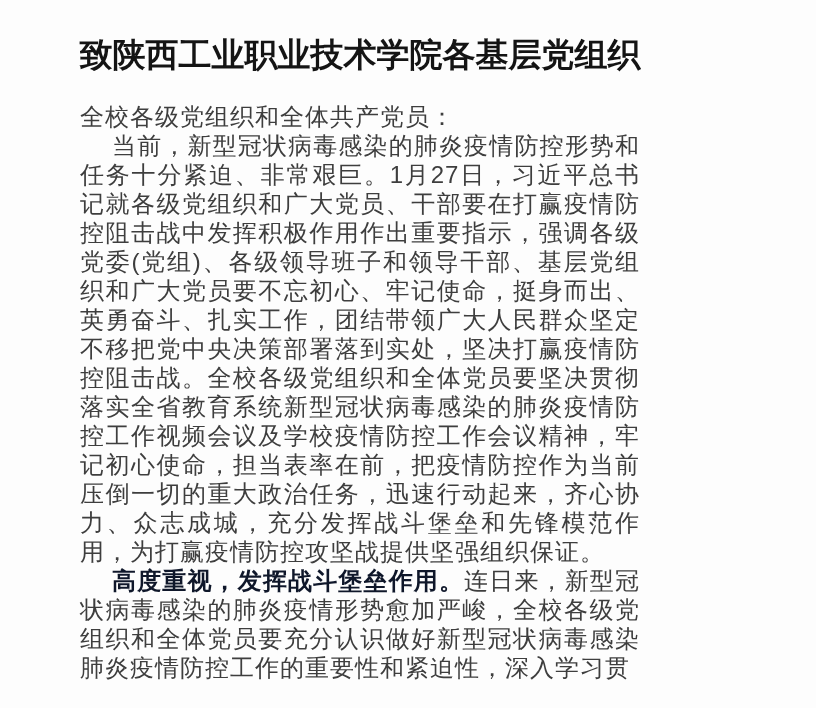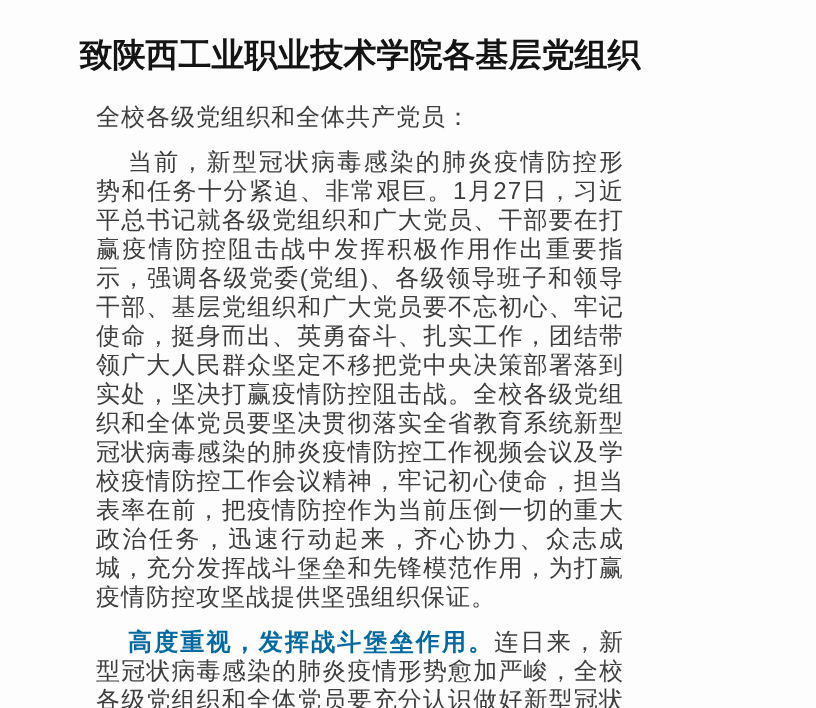--- a/index.html
+++ b/index.html
@@ -35,29 +35,29 @@
     width: 560px;
     margin: 29px auto 0 auto;
     font-size: 24px;
     line-height: 29px;
     letter-spacing: 1px;
     color: #3e3e3e;
     text-align: justify;
     text-justify: inter-ideograph;
   }
   .content p {
-    margin: 16px;
+    margin: 0;
     padding: 0;
   }
   .para-indent {
     text-indent: 32px;
   }
   .lead-bold {
     font-weight: 700;
-    color: #0369a1;
+    color: #0f172a;
   }
 </style>
 </head>
 <body>
 
 <div class="page">
 
   <h1 class="doc-title">
     <span class="t-line">致陕西工业职业技术学院各基层党组织</span>
   </h1>

